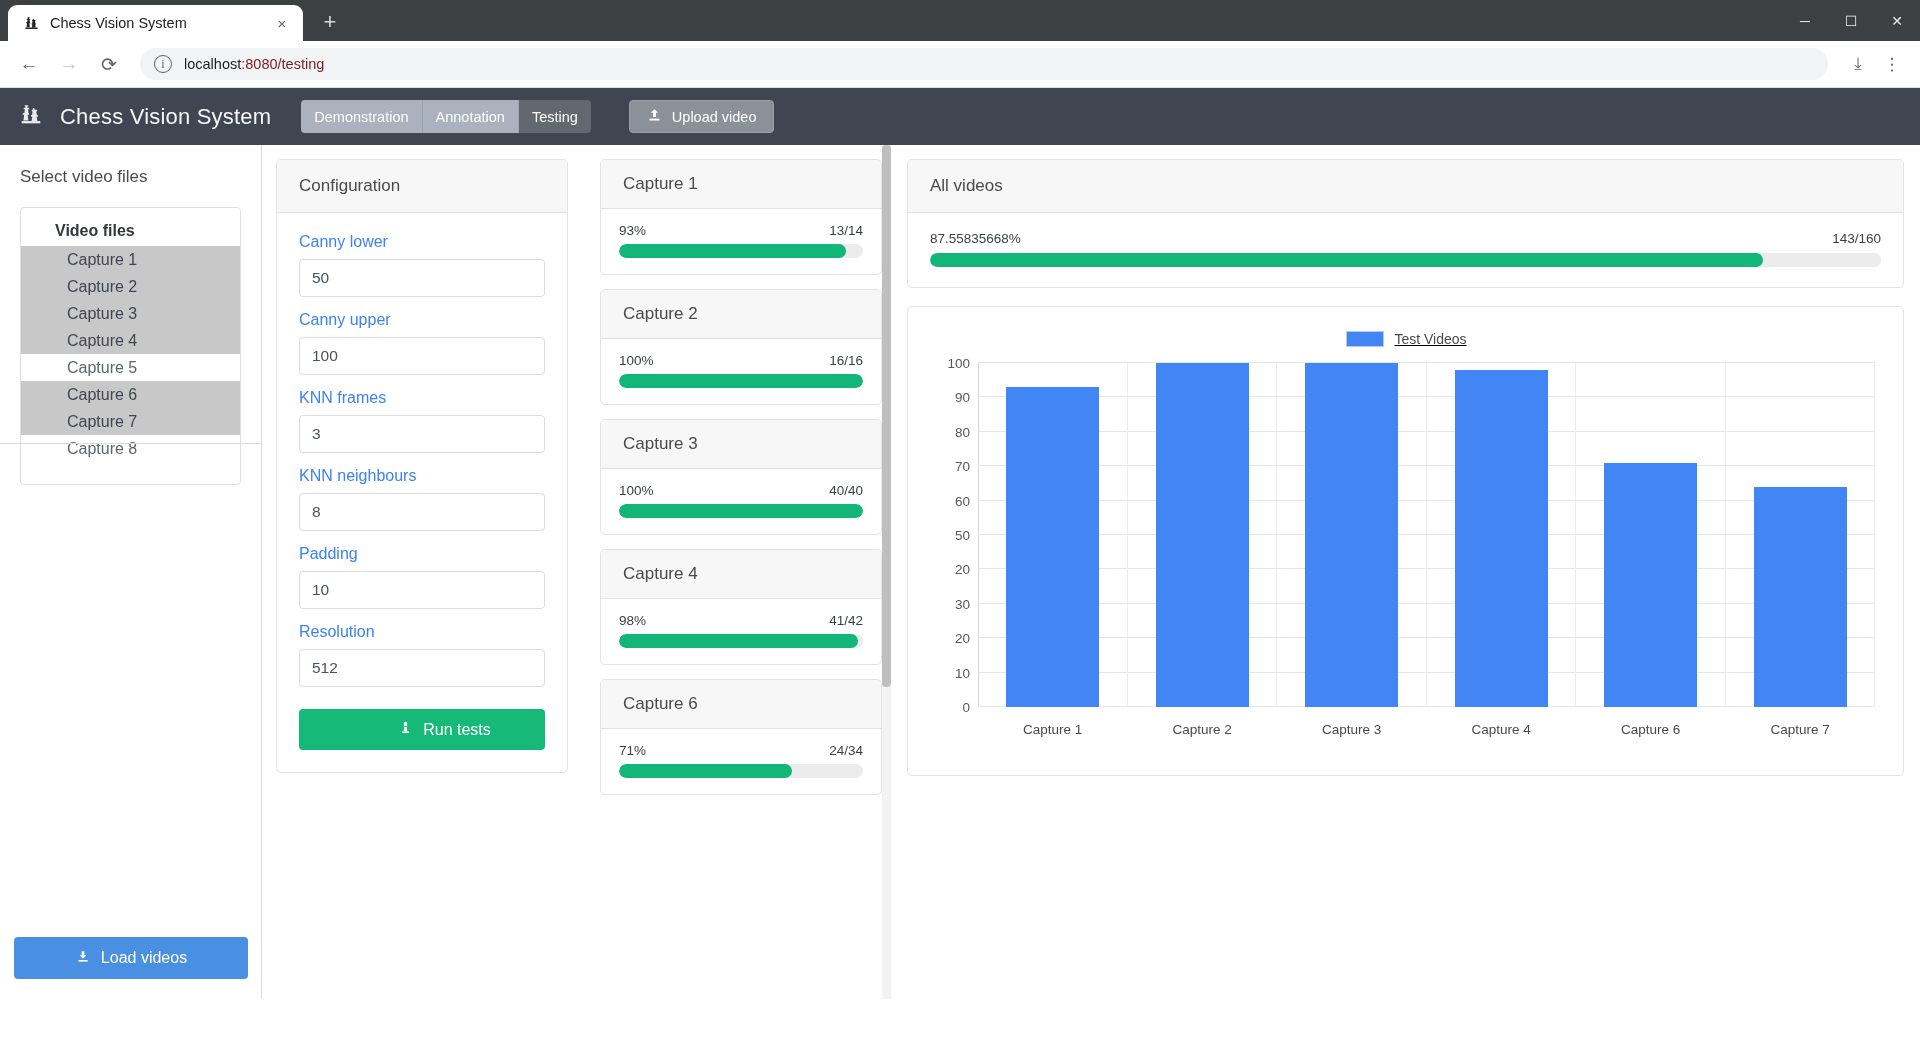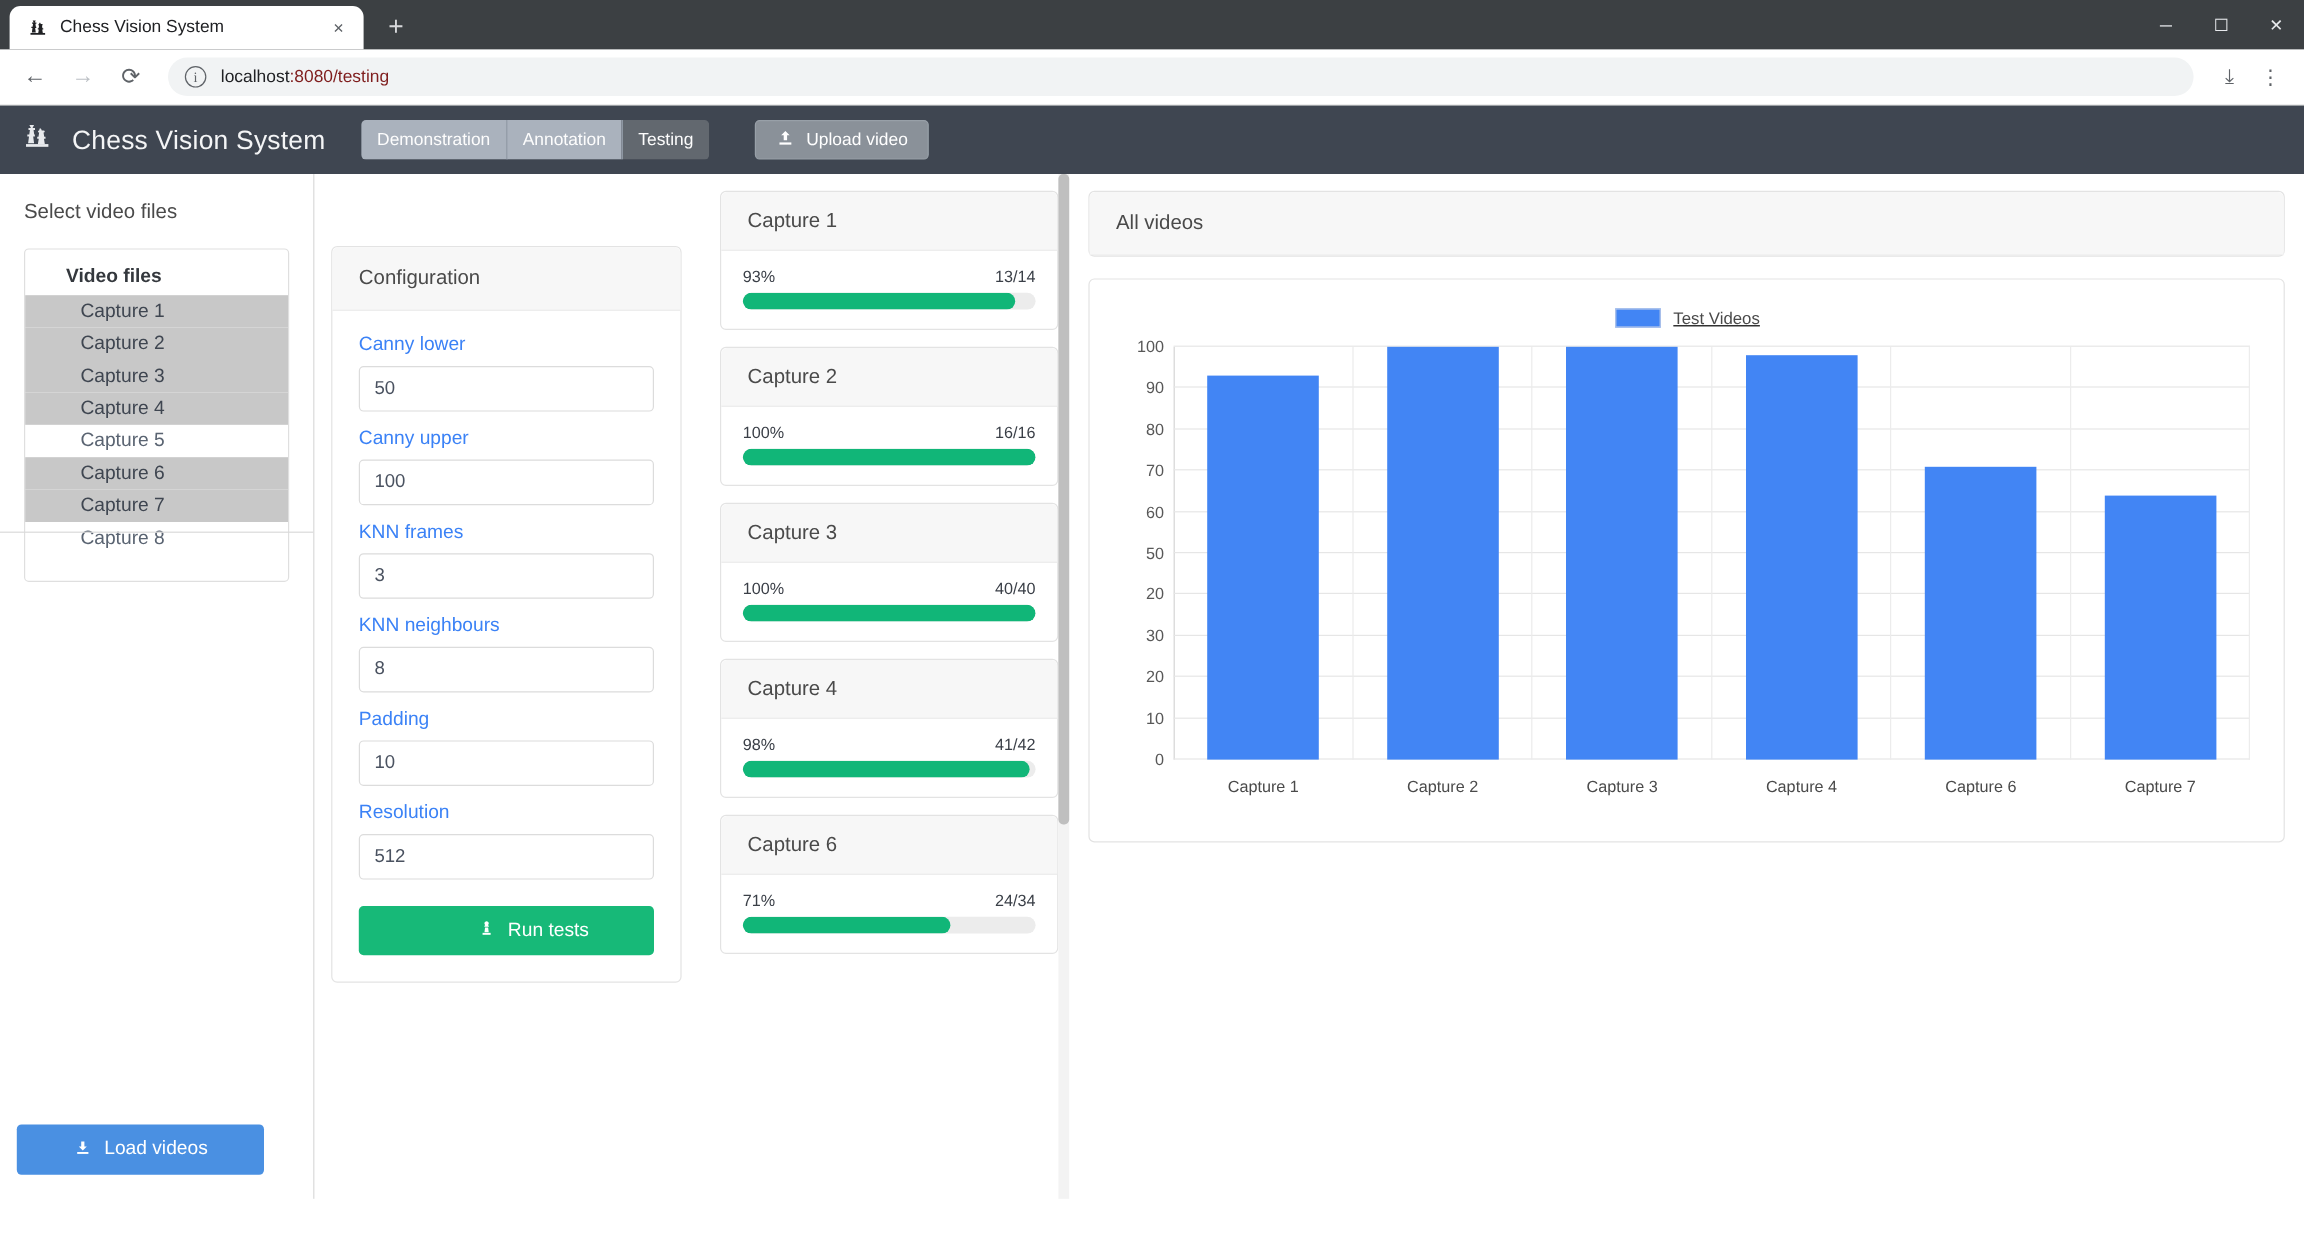--- a/index.html
+++ b/index.html
@@ -65,29 +65,29 @@
   
   .sidebar { width: 262px; border-right: 1px solid #dadada; position: relative; background:#fff; flex: 0 0 262px; }
   .sidebar-title { font-size: 17px; color: #4a4a4a; padding: 22px 0 0 20px; }
   .filebox { margin: 20px 20px 0 20px; border: 1px solid #dfdfdf; border-radius: 4px; padding: 12px 0 22px 0; background: #fff; }
   .filebox-title { font-size: 16px; font-weight: bold; color: #34383d; padding: 2px 0 6px 34px; }
   .file-item { font-size: 16px; color: #3f4651; padding: 2px 0 2px 46px; line-height: 23px; }
   .file-item.selected { background: #c8c8c8; }
   .file-item.unselected { background: transparent; color:#5a6472; }
   .sidebar-divider { position:absolute; left:0; right:0; top: 298px; border-top: 1px solid #dadada; }
   .load-btn {
-    position: absolute; left: 14px; bottom: 20px; width: 206px; height: 42px;
+    position: absolute; left: 14px; bottom: 20px; width: 234px; height: 42px;
     background: #4a90e2; color: #fff; border-radius: 4px; font-size: 16px;
     display: flex; align-items: center; justify-content: center; gap: 10px; border:none;
   }
 
   
   .main { flex: 1; display: flex; background: #fff; min-width: 0; }
 
-  .col-config { width: 320px; flex: 0 0 320px; padding: 14px 14px 0 14px; margin-top: 46px; }
+  .col-config { width: 320px; flex: 0 0 320px; padding: 14px 14px 0 14px; }
   .card { background:#fff; border: 1px solid #e3e3e3; border-radius: 5px; }
   .card-head { padding: 16px 22px; font-size: 17px; color: #4a4a4a; background: #f7f7f7; border-bottom: 1px solid #e3e3e3; border-radius: 5px 5px 0 0; }
   .card-body { padding: 16px 22px 22px 22px; }
   .field-label { font-size: 16px; color: #3b82f6; margin: 14px 0 8px 0; }
   .field-label:first-child { margin-top: 4px; }
   .field-input {
     width: 100%; height: 38px; border: 1px solid #dcdcdc; border-radius: 4px;
     font-size: 15.5px; color: #4a5260; padding: 0 12px; background:#fff;
     font-family: "Liberation Sans", sans-serif;
   }
@@ -330,20 +330,29 @@
 
     </div>
 
     <div class="scroll-rail">
       <div class="scroll-thumb"></div>
     </div>
 
     <div class="col-right">
       <div class="card">
         <div class="all-head">All videos</div>
+        <div class="all-body">
+          <div class="all-stats">
+            <span>87.55835668%</span>
+            <span>143/160</span>
+          </div>
+          <div class="progress-track">
+            <div class="progress-fill" style="width: 87.5584%;"></div>
+          </div>
+        </div>
       </div>
 
       <div class="chart-card">
         <div class="chart-legend">
           <span class="legend-swatch" style="background: rgb(66, 133, 244);"></span>
           <span class="legend-label">Test Videos</span>
         </div>
         <div class="plot">
           <div class="plot-inner">
             <div class="axis-y"></div>

